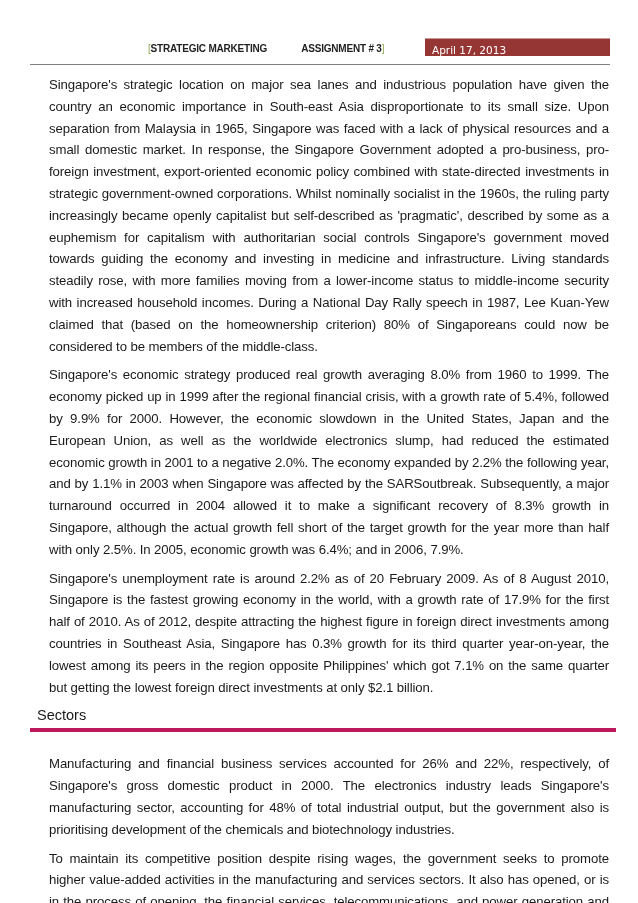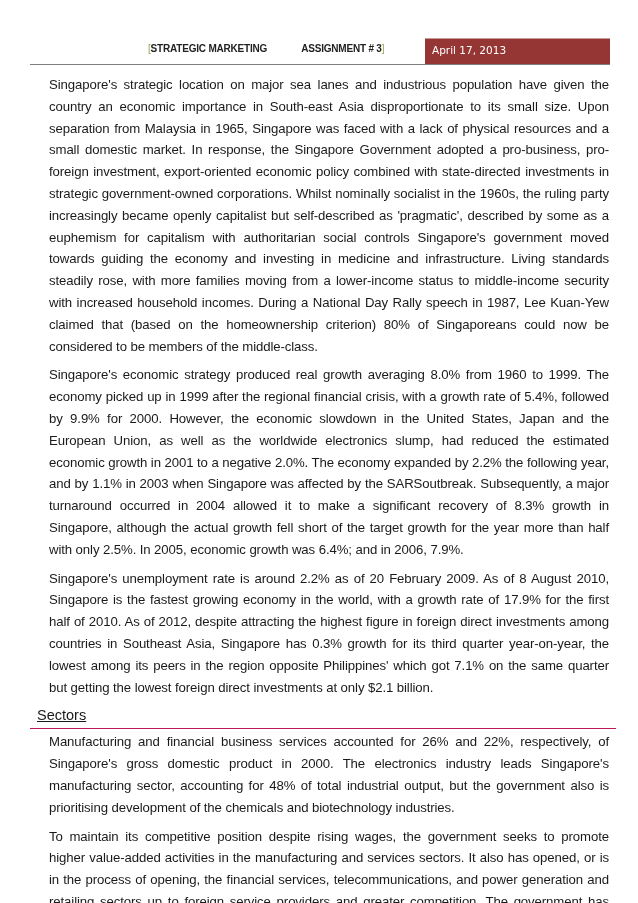--- a/index.html
+++ b/index.html
@@ -40,21 +40,21 @@
     }
     .header-course {
       display: inline-block;
       margin-right: 34px;
     }
     .date-box {
       position: absolute;
       left: 395px;
       top: 0;
       width: 185px;
-      height: 26px;
+      height: 18px;
       background: #963634;
       border-top: 1px solid #c79b9a;
       box-sizing: border-box;
     }
     .date-text {
       position: absolute;
       left: 7px;
       top: 5px;
       color: #ffffff;
       font-family: "DejaVu Sans", "Liberation Sans", sans-serif;
@@ -68,27 +68,26 @@
       width: 572px;
     }
     .para {
       margin: 0 0 7px 12px;
       font-size: 13.2px;
       line-height: 21.8px;
       text-align: justify;
       letter-spacing: -0.1px;
     }
     .section-heading {
-      margin: 4px -7px 2px -7px;
+      margin: 4px -7px 21px -7px;
       padding: 0 7px 3px 7px;
       font-size: 14.5px;
       line-height: 20px;
-      border-bottom: 1px solid #be185d;
+      border-bottom: 4px solid #be185d;
       color: #1a1a1a;
-      text-decoration: underline;
     }
   </style>
 </head>
 <body>
 
 <div class="page-header">
   <div class="header-left">
     <span class="bracket">[</span><span class="header-course">STRATEGIC MARKETING</span><span>ASSIGNMENT # 3</span><span class="bracket">]</span>
   </div>
   <div class="date-box">

